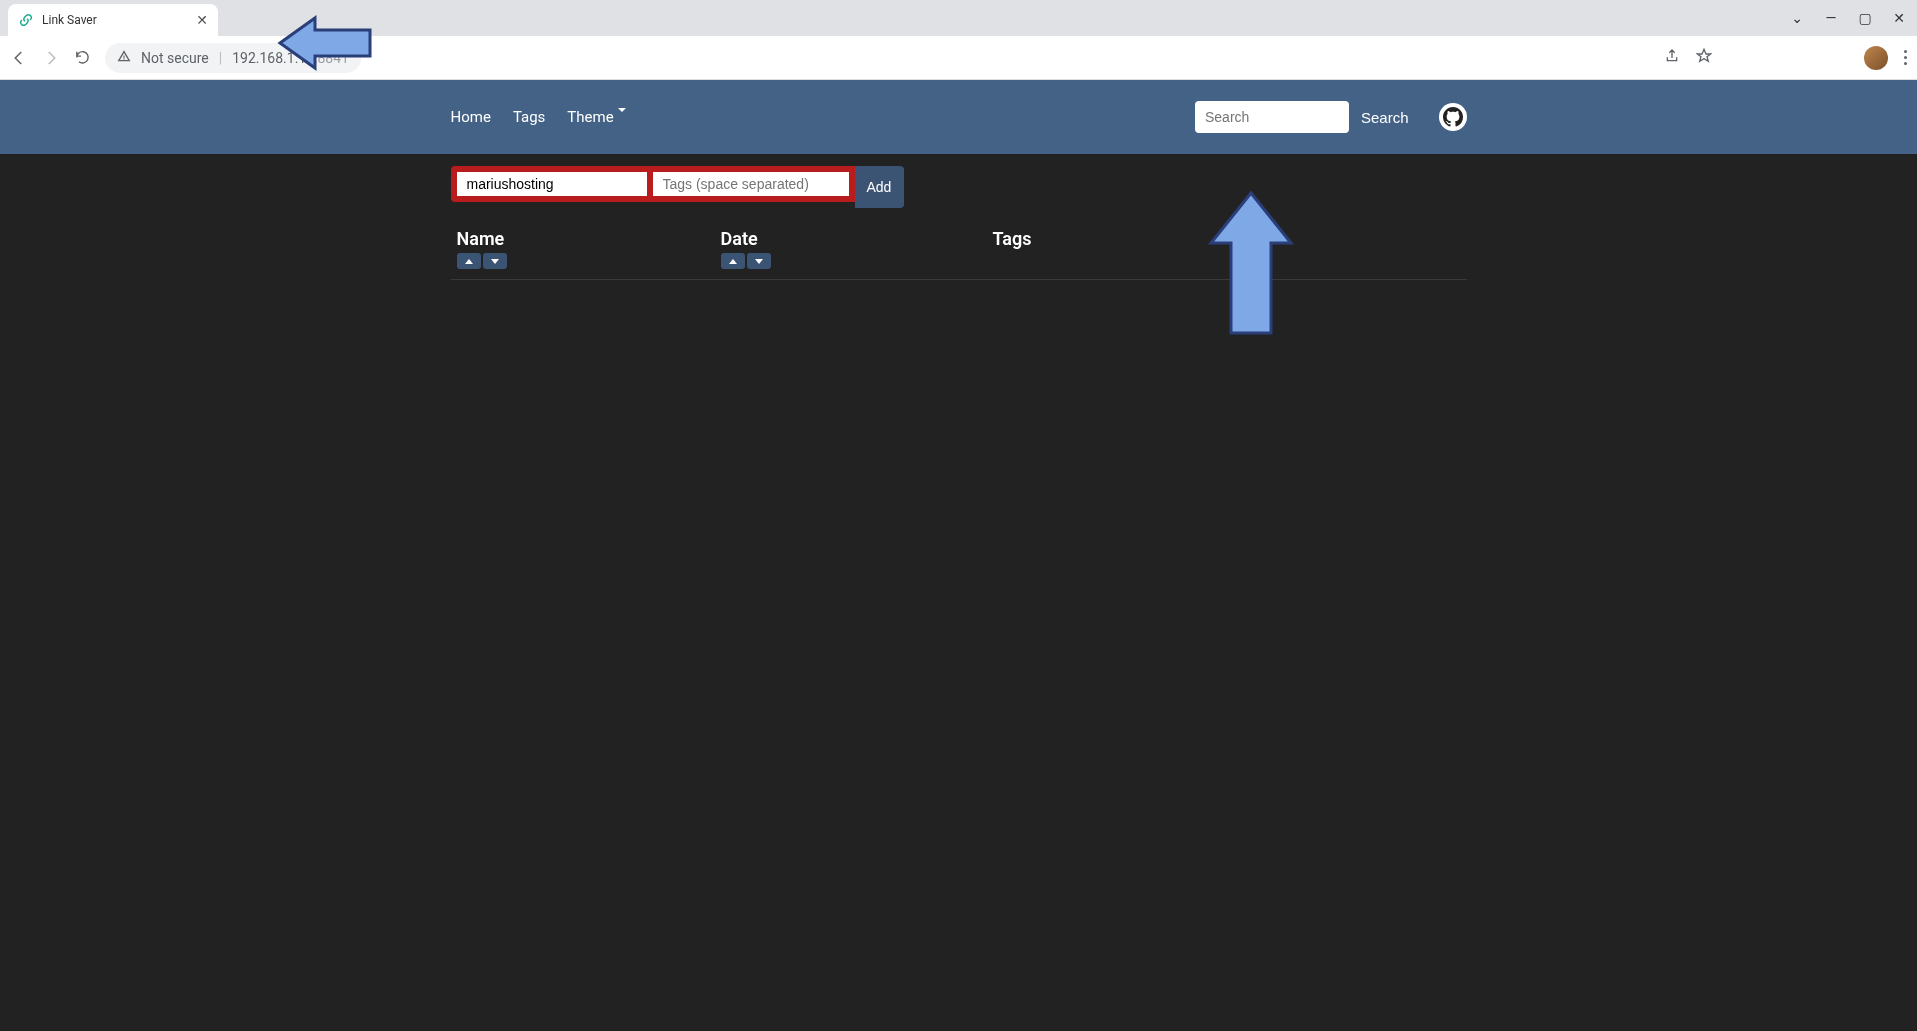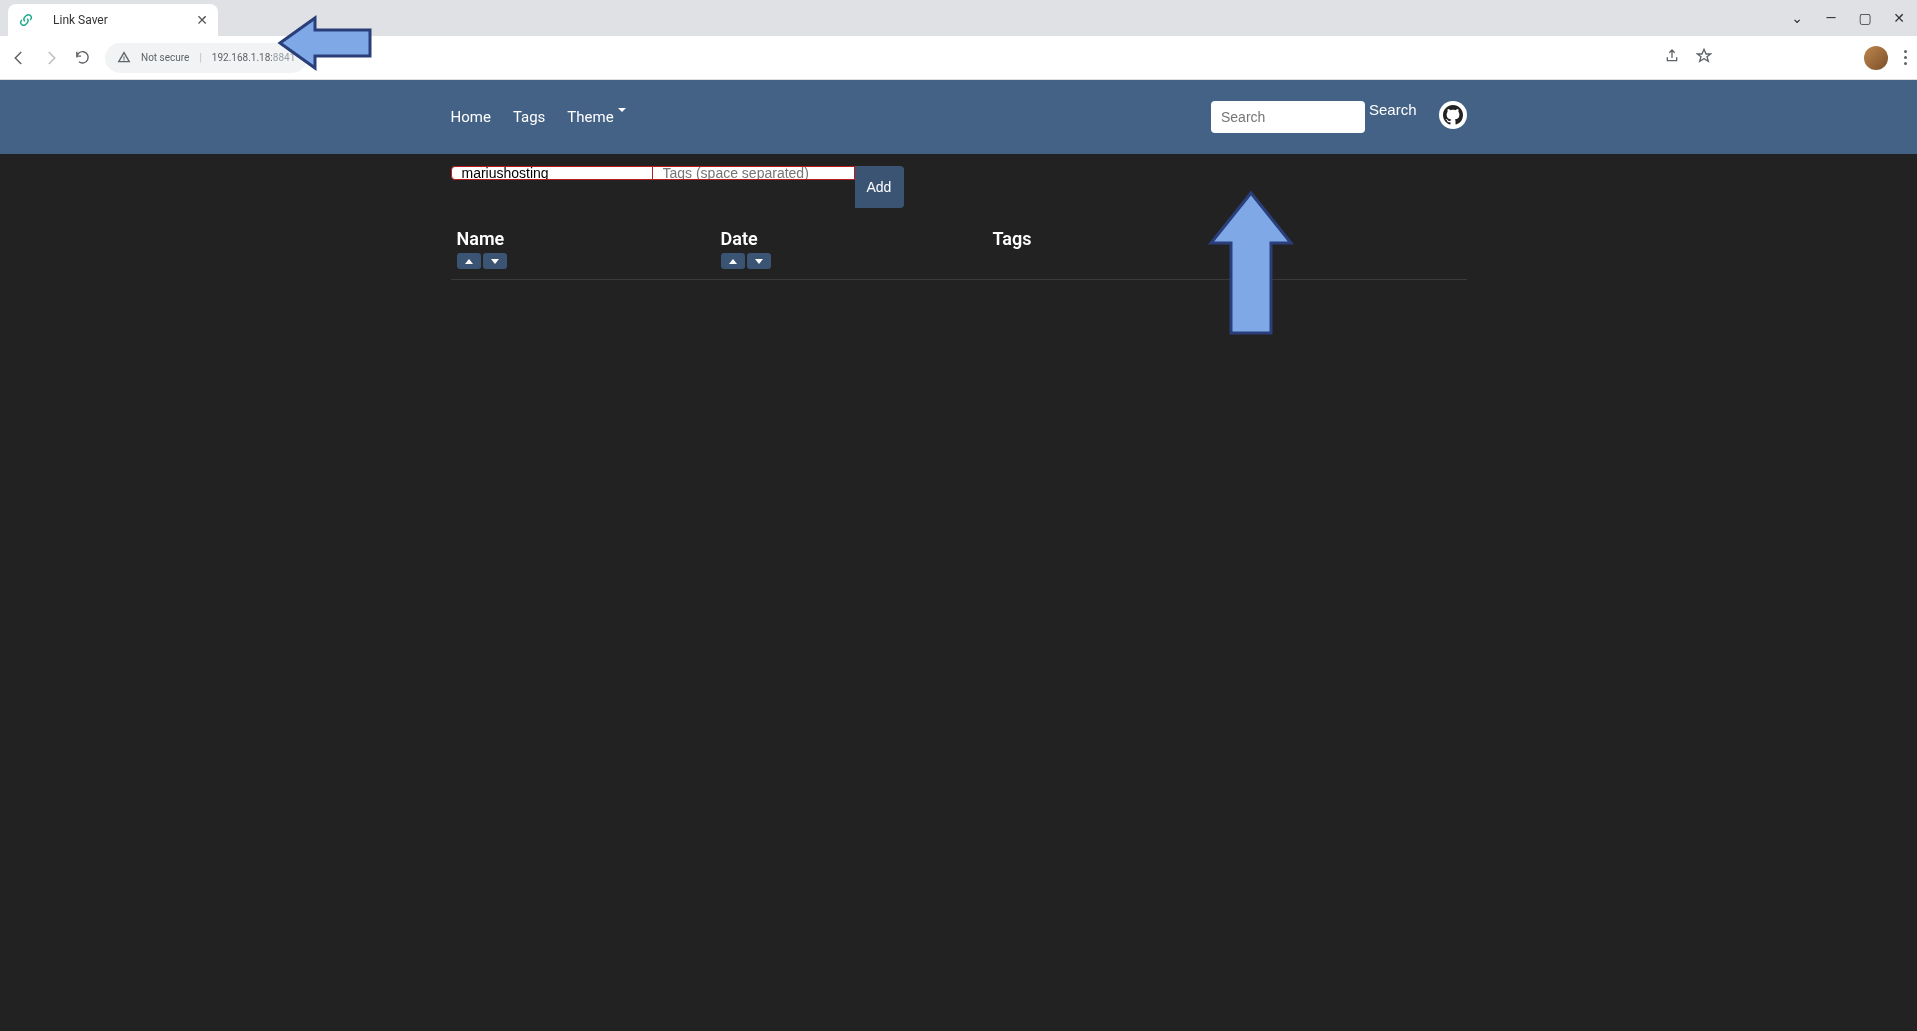--- a/index.html
+++ b/index.html
@@ -1,56 +1,56 @@
 <!DOCTYPE html>
 <html><head>
   <meta charset="utf-8">
   <style>
     * { margin: 0; padding: 0; box-sizing: border-box; }
     body { font-family: -apple-system, BlinkMacSystemFont, "Segoe UI", Roboto, "Helvetica Neue", Arial, sans-serif; background: #e8eaed; }
 
     
     .browser-chrome { background: #dfe1e5; }
     .tab-bar { display: flex; align-items: center; height: 36px; padding-left: 8px; }
-    .tab { background: #fff; border-radius: 8px 8px 0 0; display: flex; align-items: center; padding: 0 10px; height: 32px; margin-top: 4px; font-size: 12px; color: #333; min-width: 210px; gap: 11px; }
+    .tab { background: #fff; border-radius: 8px 8px 0 0; display: flex; align-items: center; padding: 0 10px; height: 32px; margin-top: 4px; font-size: 12px; color: #333; min-width: 210px; }
     .tab .favicon { width: 16px; height: 16px; margin-right: 8px; display:flex;align-items:center;justify-content:center;}
     .tab .favicon svg { width:14px; height:14px; }
     .tab .close-x { margin-left: auto; font-size: 14px; color: #555; padding-left: 16px; }
     .window-controls { margin-left: auto; display: flex; align-items: center; padding-right: 10px; gap: 18px; color: #333; font-size: 14px; }
     .window-controls span { display:inline-flex; align-items:center; justify-content:center; width:16px; }
 
     .addr-bar { background: #fff; display: flex; align-items: center; height: 44px; padding: 0 10px; gap: 14px; border-bottom: 1px solid #ddd; }
     .addr-bar .nav-icn { color: #5f6368; display:flex; align-items:center; }
     .nav-icn.disabled { color: #bdbdbd; }
-    .url-wrap { flex: 0 0 auto; display: flex; align-items: center; background: #f1f3f4; border-radius: 16px; height: 30px; padding: 0 12px; font-size: 10px; color: #5f6368; gap: 10px; min-width: 200px; }
+    .url-wrap { flex: 0 0 auto; display: flex; align-items: center; background: #f1f3f4; border-radius: 16px; height: 30px; padding: 0 12px; font-size: 14px; color: #5f6368; gap: 10px; min-width: 200px; }
     .url-wrap .sep { color: #bbb; }
     .url-text .port { color: #9aa0a6; }
     .addr-spacer { flex: 1; }
     .addr-right { display: flex; align-items: center; gap: 16px; color: #5f6368; }
     .avatar { width: 24px; height: 24px; border-radius: 50%; background: linear-gradient(135deg,#c0874d,#7a4f29); }
     .menu-dots { display:flex; flex-direction:column; gap:3px; }
     .menu-dots i { width:3px; height:3px; background:#5f6368; border-radius:50%; display:block; }
 
     
     .app-header { background: #446286; height: 74px; display: flex; align-items: center; }
     .container { width: 1016px; margin: 0 auto; }
     .app-nav { display: flex; align-items: center; gap: 22px; }
     .app-nav a { color: #fff; text-decoration: none; font-size: 15px; }
     .theme-drop { display:flex; align-items:flex-start; gap:4px; }
     .caret-down { width:0;height:0;border-left:4px solid transparent;border-right:4px solid transparent;border-top:4px solid #fff; display:inline-block; }
-    .app-nav-right { margin-left: auto; display: flex; align-items: flex-start; gap: 4px; }
+    .app-nav-right { margin-left: auto; display: flex; align-items: center; gap: 12px; }
     .search-input { width: 154px; height: 32px; border-radius: 4px; border: none; padding: 0 10px; font-size: 14px; background:#fff; }
     .search-btn { color: #fff; font-size: 15px; background:none; border:none; cursor:pointer; }
     .gh-icon { width: 28px; height: 28px; background: #fff; border-radius: 50%; margin-left: 18px; display:flex;align-items:center;justify-content:center;}
     .gh-icon svg { width:20px; height:20px; }
 
     
     .app-body { background: #222; min-height: 878px; padding-top: 12px; }
     .form-row { display: flex; gap: 0; }
-    .form-row input { height: 14px; border: 1px solid #b91c1c; padding: 0 10px; font-size: 14px; background:#fff; }
+    .form-row input { height: 36px; border: 6px solid #b91c1c; padding: 0 10px; font-size: 14px; background:#fff; }
     .form-row input:first-child { border-radius: 4px 0 0 4px; width: 202px; }
     .form-row input.link-inp { width: 572px; border-left:none; }
     .form-row input.tags-inp { width: 202px; border-left:none; }
     .form-row button.add-btn { height: 42px; background: #3b5474; color:#fff; border:1px solid #3b5474; border-radius: 0 4px 4px 0; padding: 0 12px; font-size: 14px; cursor:pointer; border-left:none;}
 
     .table-head { display: flex; margin-top: 20px; padding-bottom: 10px; border-bottom: 1px solid #3a3a3a; }
     .col { color: #fff; font-weight: 600; font-size: 18px; }
     .col.name { width: 270px; padding-left: 6px;}
     .col.link { width: 272px; }
     .col.date { width: 272px; }

